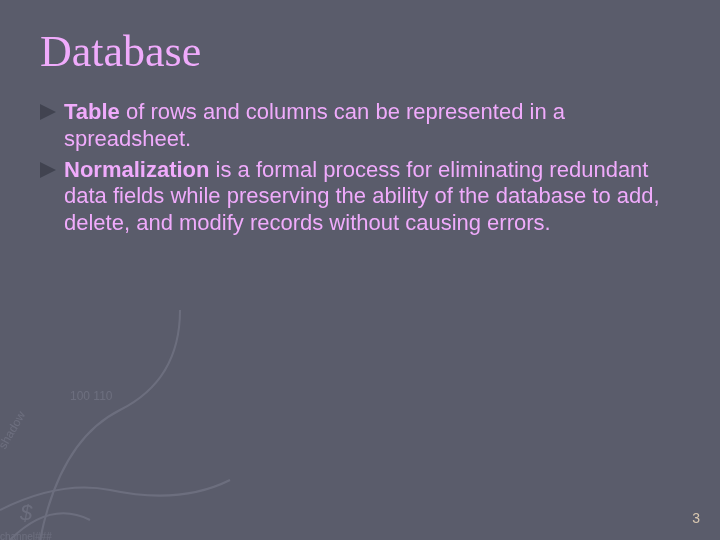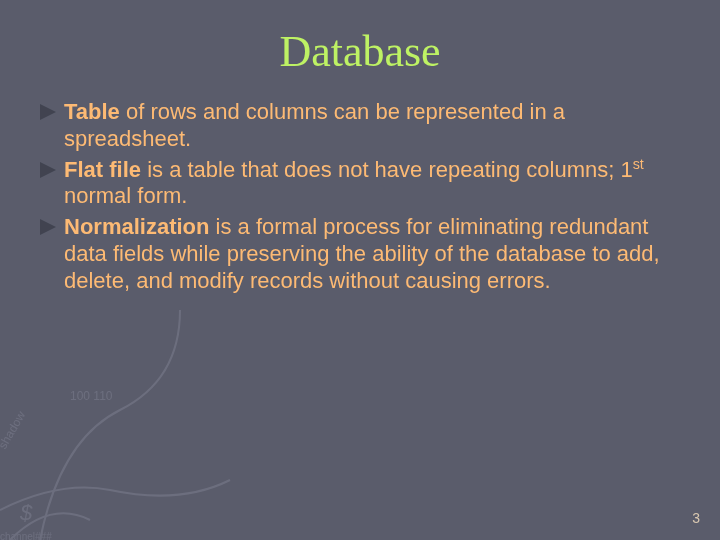--- a/index.html
+++ b/index.html
@@ -27,27 +27,27 @@
   .slide {
     position: relative;
     width: 720px;
     height: 540px;
     box-sizing: border-box;
     padding: 20px 40px 30px 40px;
   }
   .title {
     font-family: Georgia, "Times New Roman", serif;
     font-size: 44px;
-    color: #bef264;
-    text-align: center;
+    color: #f0abfc;
+    text-align: left;
     margin: 6px 0 22px 0;
     font-weight: normal;
   }
   .bullets {
-    color: #fdba74;
+    color: #f0abfc;
     font-size: 22px;
     line-height: 1.22;
   }
   .bullet {
     display: flex;
     align-items: flex-start;
     margin-bottom: 4px;
   }
   .arrow {
     flex: 0 0 auto;
@@ -108,30 +108,20 @@
         <svg width="16" height="16" viewBox="0 0 10 10">
             <polygon points="0,0 10,5 0,10" fill="#414350"></polygon>
           </svg>
       </span>
       <span class="bullet-text">
         <b>Table</b><span> of rows and columns can be represented in a spreadsheet.</span>
       </span>
     </div>
 
 
-    <div class="bullet">
-      <span class="arrow">
-        <svg width="16" height="16" viewBox="0 0 10 10">
-            <polygon points="0,0 10,5 0,10" fill="#414350"></polygon>
-          </svg>
-      </span>
-      <span class="bullet-text">
-        <b>Flat file</b><span> is a table that does not have repeating columns; 1<sup>st</sup> normal form.</span>
-      </span>
-    </div>
 
     <div class="bullet">
       <span class="arrow">
         <svg width="16" height="16" viewBox="0 0 10 10">
             <polygon points="0,0 10,5 0,10" fill="#414350"></polygon>
           </svg>
       </span>
       <span class="bullet-text">
         <b>Normalization</b><span> is a formal process for eliminating redundant data fields while preserving the ability of the database to add, delete, and modify records without causing errors.</span>
       </span>

